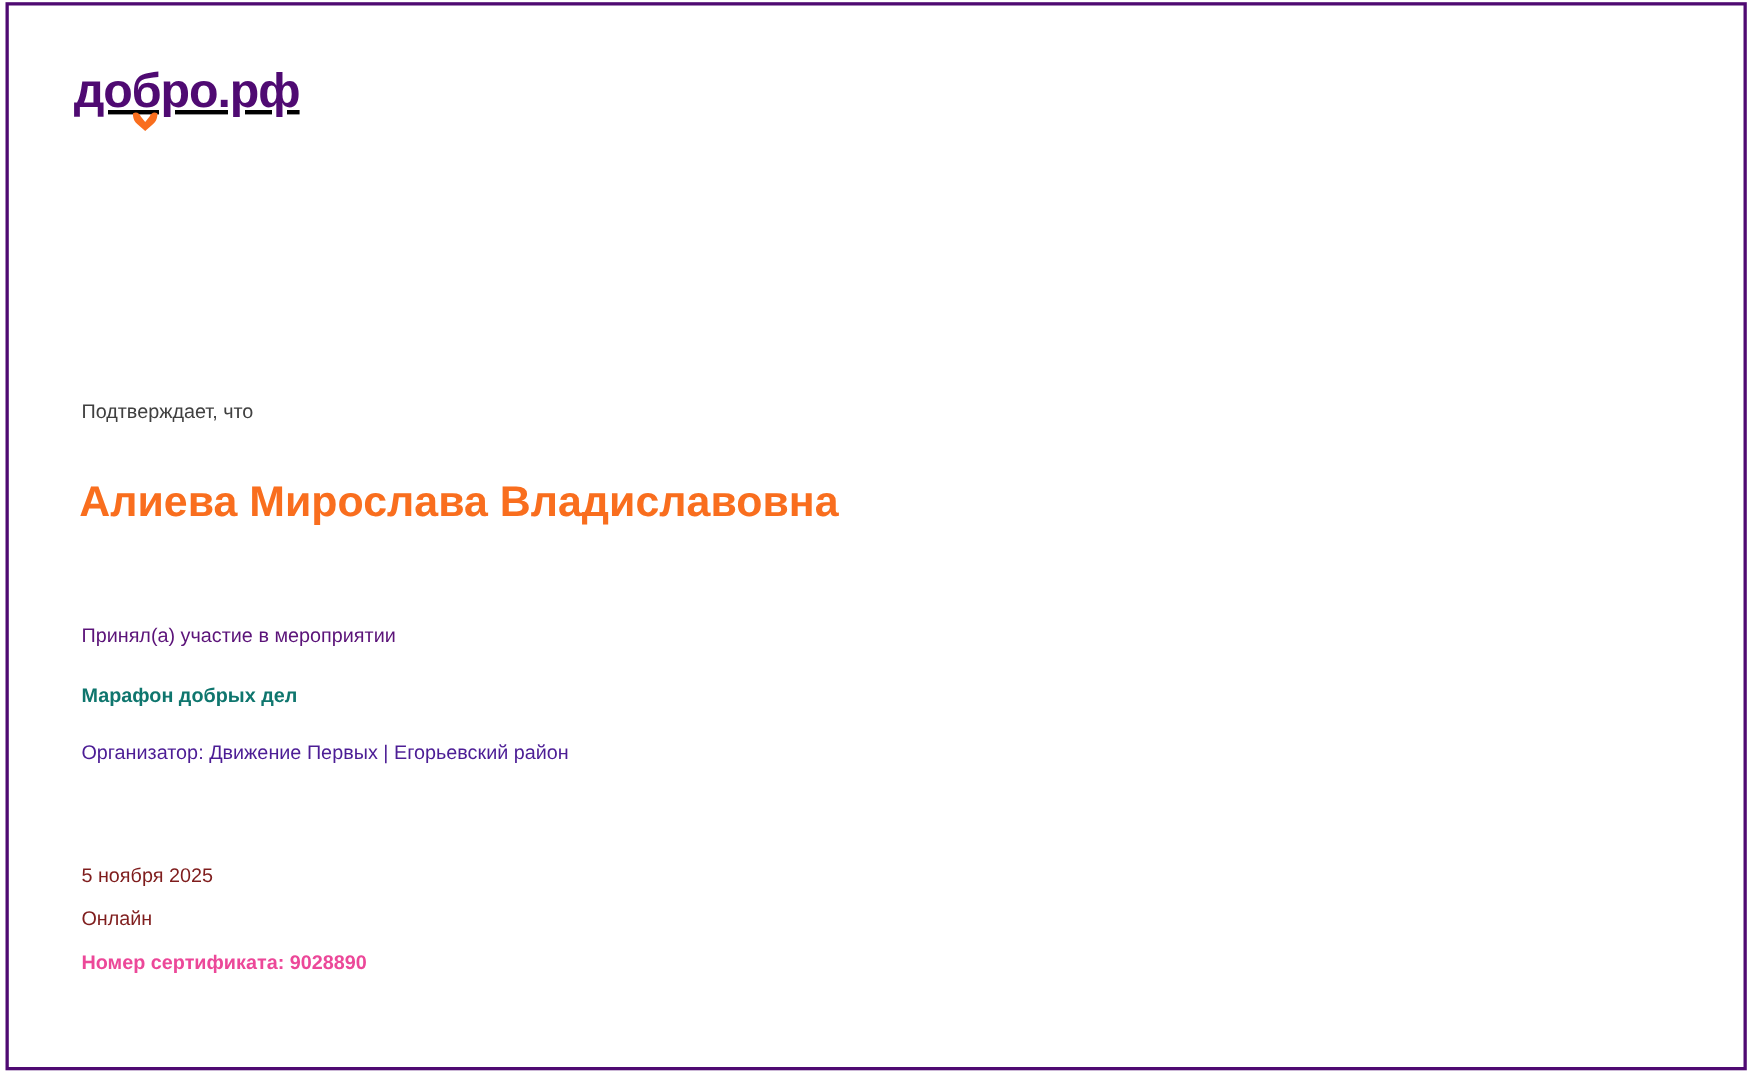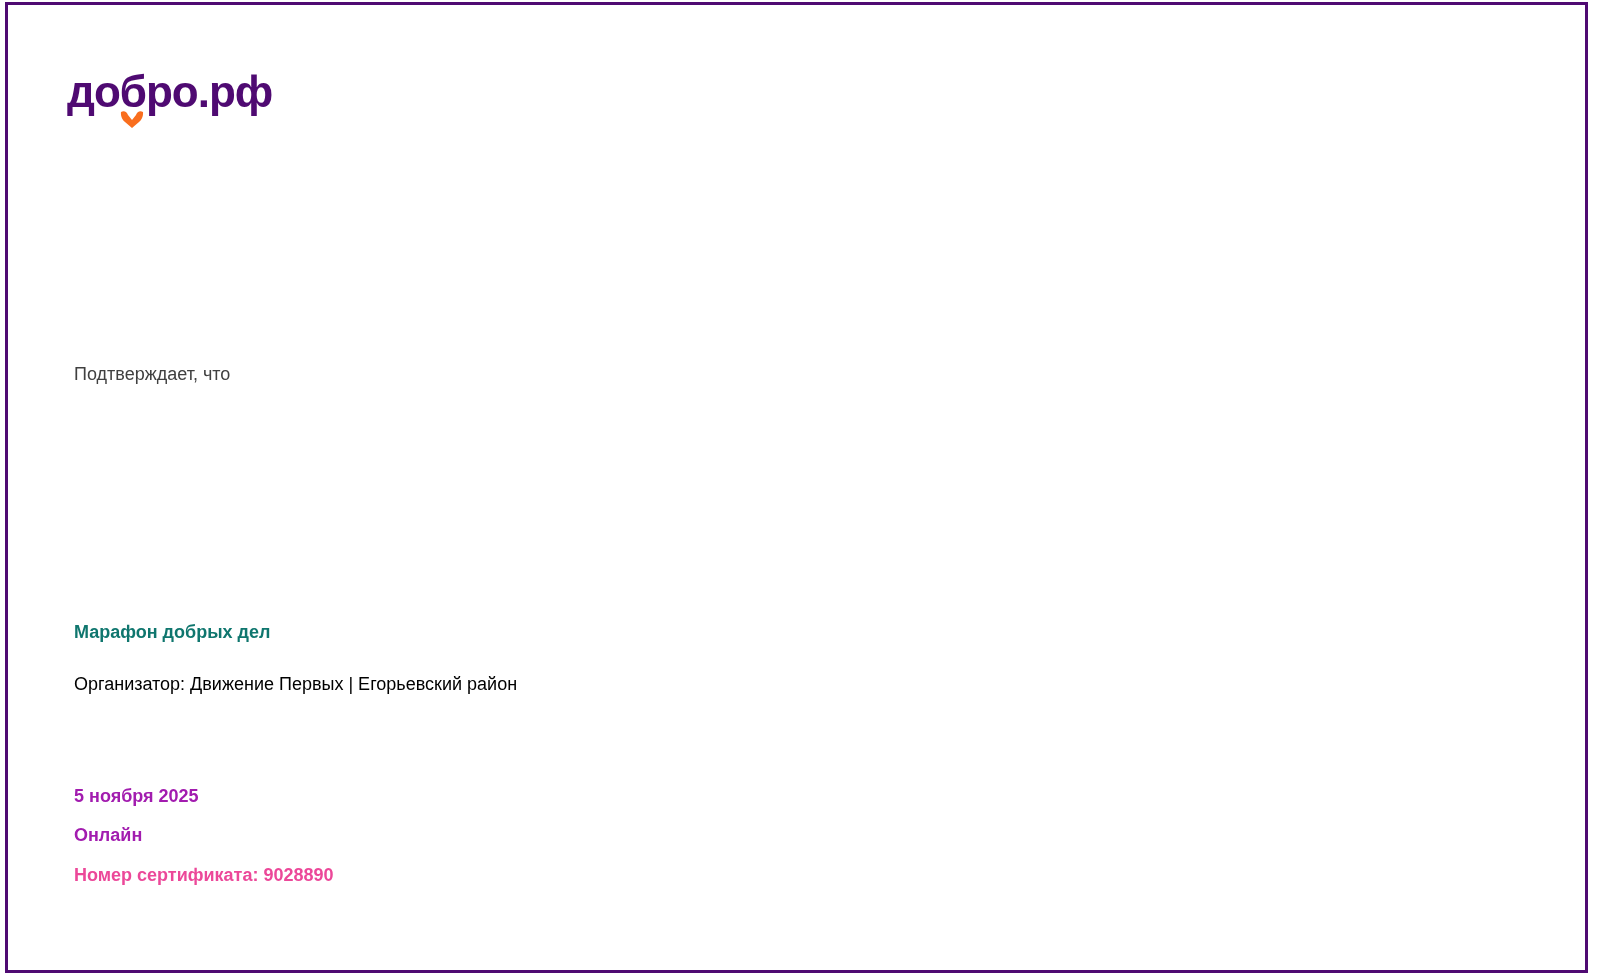--- a/index.html
+++ b/index.html
@@ -33,21 +33,22 @@
     padding: 0;
   }
 
   
   .brand-logo {
     position: absolute;
     left: 59px;
     top: 56px;
     height: 62px;
     display: flex;
-    align-items: center;
+    align-items: flex-start;
+    text-decoration: underline;
   }
   .brand-logo svg {
     display: block;
   }
 
   
   .cert-title {
     position: absolute;
     left: 64px;
     top: 196px;
@@ -105,35 +106,35 @@
     color: #0f766e;
   }
 
   .organizer-line {
     position: absolute;
     left: 66px;
     top: 667px;
     margin: 0;
     font-size: 18px;
     line-height: 1.35;
-    color: #000000;
+    color: #4c1d95;
   }
 
   
   .meta-block {
     position: absolute;
     left: 66px;
     top: 780px;
   }
   .meta-line {
     margin: 0 0 16px 0;
     font-size: 18px;
     line-height: 1.3;
-    color: #a21caf;
-    font-weight: bold;
+    color: #7f1d1d;
+    font-weight: normal;
   }
   .meta-line.is-bold {
     font-weight: bold;
     color: #ec4899;
     margin-bottom: 0;
   }
 </style>
 </head>
 <body>
 
@@ -147,21 +148,23 @@
             <svg width="26" height="20" viewBox="0 0 26 20">
               <path d="M2 2 C2 2 1 8 6 12 L13 18 L20 12 C25 8 24 2 24 2 C21 0 18 2 17 5 L13 10 L9 5 C8 2 5 0 2 2 Z" fill="#F96E1E"></path>
             </svg>
           </span>
         </div>
       </div>
 
 
     <p class="lead-line">Подтверждает, что</p>
 
+    <p class="recipient-name">Алиева Мирослава Владиславовна</p>
 
+    <p class="participation-line">Принял(а) участие в мероприятии</p>
 
     <p class="event-name">Марафон добрых дел</p>
 
     <p class="organizer-line">Организатор: Движение Первых | Егорьевский район</p>
 
     <div class="meta-block">
       <p class="meta-line">5 ноября 2025</p>
       <p class="meta-line">Онлайн</p>
       <p class="meta-line is-bold">Номер сертификата: 9028890</p>
     </div>

